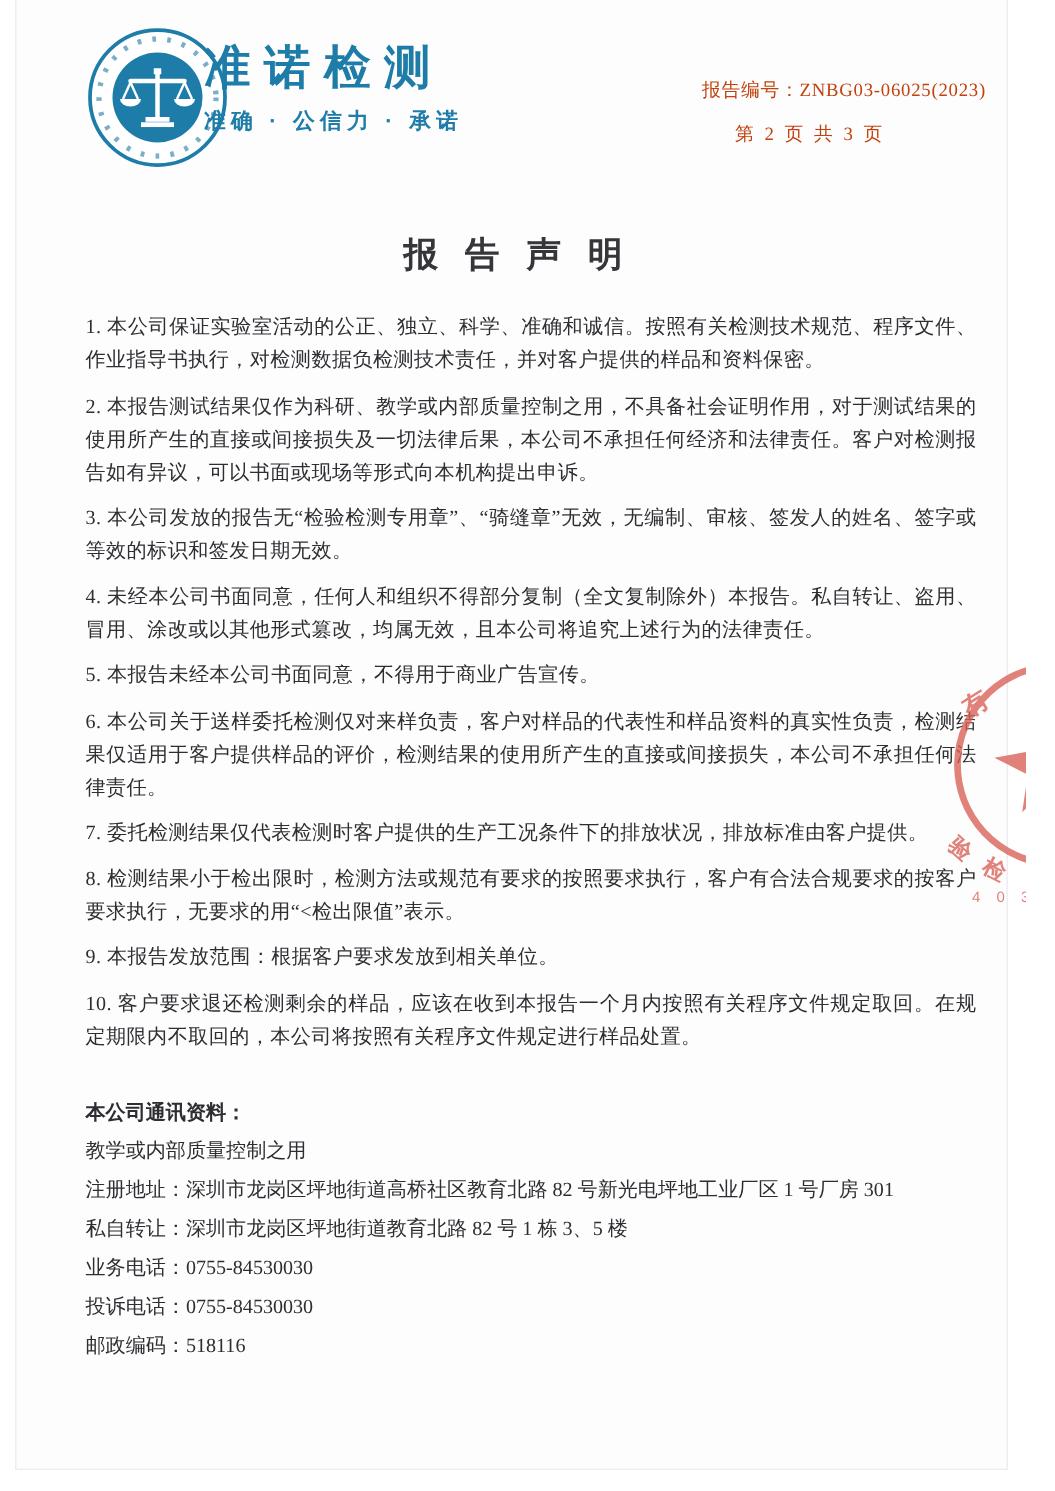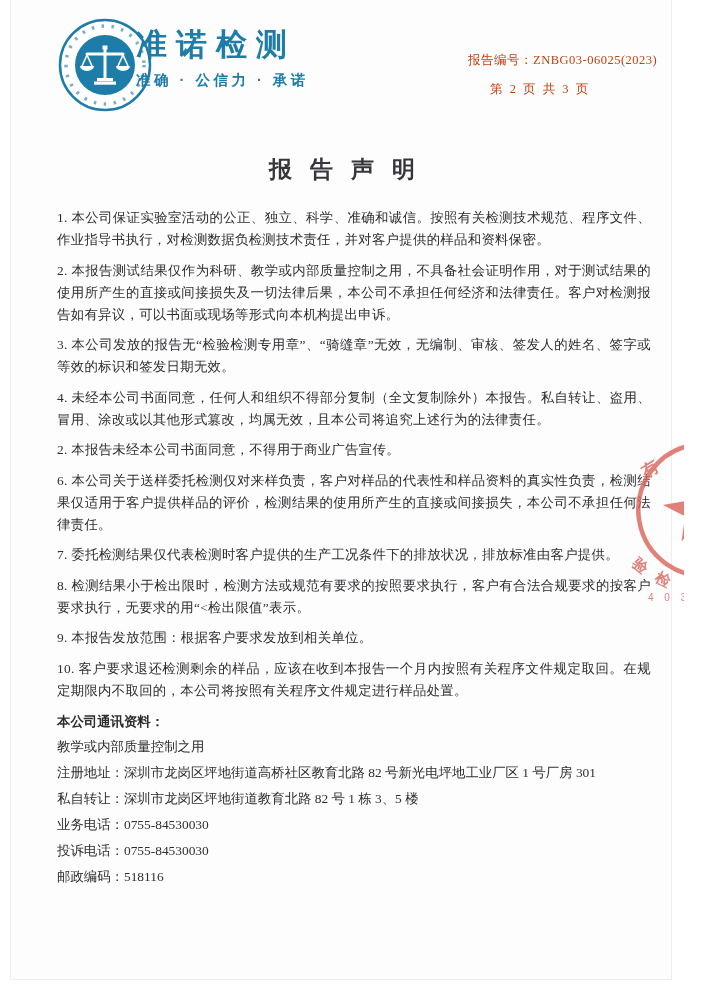--- a/index.html
+++ b/index.html
@@ -32,21 +32,21 @@
     font-size:23px;font-weight:bold;color:#35353a;
     letter-spacing:18px;text-indent:18px;
   }
   
   .content{position:absolute;left:57px;top:207px;width:594px;}
   .content p{
     margin:0 0 8.5px 0;font-size:13.4px;line-height:22px;
     text-align:justify;letter-spacing:0.3px;
   }
   
-  .contact{margin-top:8px;font-size:13.4px;}
+  .contact{margin-top:28px;font-size:13.4px;}
   .contact-heading{font-weight:bold;line-height:24px;}
   .contact-line{line-height:26px;white-space:nowrap;}
   .inline-gap{display:inline-block;width:46px;}
   
   .stamp-clip{
     position:absolute;top:438px;right:0;width:66px;height:172px;
     overflow:hidden;pointer-events:none;opacity:0.78;
   }
 </style>
 </head>
@@ -91,21 +91,21 @@
     <div class="page-ind">第 2 页 共 3 页</div>
   </div>
 
   <div class="doc-title">报告声明</div>
 
   <div class="content">
     <p>1. 本公司保证实验室活动的公正、独立、科学、准确和诚信。按照有关检测技术规范、程序文件、作业指导书执行，对检测数据负检测技术责任，并对客户提供的样品和资料保密。</p>
     <p>2. 本报告测试结果仅作为科研、教学或内部质量控制之用，不具备社会证明作用，对于测试结果的使用所产生的直接或间接损失及一切法律后果，本公司不承担任何经济和法律责任。客户对检测报告如有异议，可以书面或现场等形式向本机构提出申诉。</p>
     <p>3. 本公司发放的报告无“检验检测专用章”、“骑缝章”无效，无编制、审核、签发人的姓名、签字或等效的标识和签发日期无效。</p>
     <p>4. 未经本公司书面同意，任何人和组织不得部分复制（全文复制除外）本报告。私自转让、盗用、冒用、涂改或以其他形式篡改，均属无效，且本公司将追究上述行为的法律责任。</p>
-    <p>2. 本报告未经本公司书面同意，不得用于商业广告宣传。</p>
+    <p>5. 本报告未经本公司书面同意，不得用于商业广告宣传。</p>
     <p>6. 本公司关于送样委托检测仅对来样负责，客户对样品的代表性和样品资料的真实性负责，检测结果仅适用于客户提供样品的评价，检测结果的使用所产生的直接或间接损失，本公司不承担任何法律责任。</p>
     <p>7. 委托检测结果仅代表检测时客户提供的生产工况条件下的排放状况，排放标准由客户提供。</p>
     <p>8. 检测结果小于检出限时，检测方法或规范有要求的按照要求执行，客户有合法合规要求的按客户要求执行，无要求的用“&lt;检出限值”表示。</p>
     <p>9. 本报告发放范围：根据客户要求发放到相关单位。</p>
     <p>10. 客户要求退还检测剩余的样品，应该在收到本报告一个月内按照有关程序文件规定取回。在规定期限内不取回的，本公司将按照有关程序文件规定进行样品处置。</p>
 
     <div class="contact">
       <div class="contact-heading">本公司通讯资料：</div>
       <div class="contact-line">教学或内部质量控制之用</div>
       <div class="contact-line">

